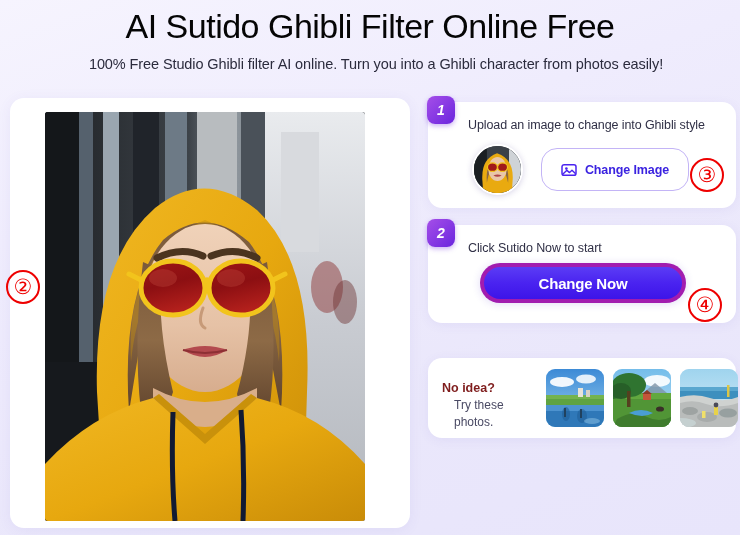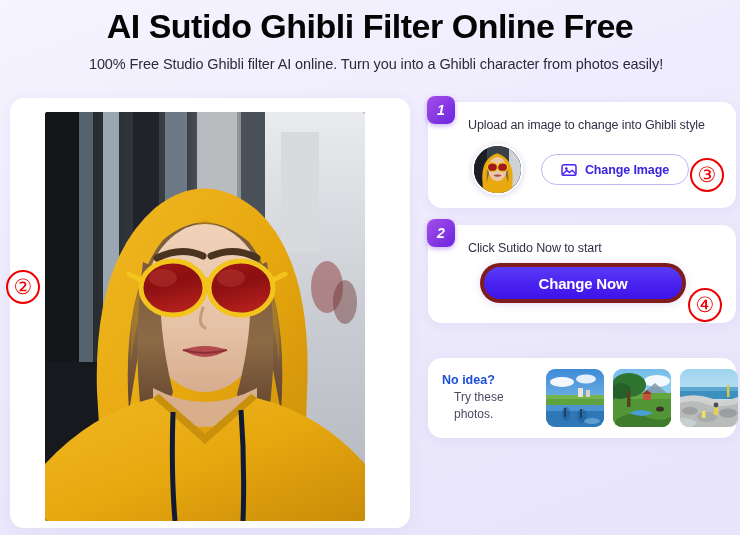--- a/index.html
+++ b/index.html
@@ -18,21 +18,21 @@
 
   
   .header {
     width: 740px;
     padding-top: 4px;
     text-align: center;
   }
 
   .page-title {
     font-size: 34px;
-    font-weight: 700;
+    font-weight: 400;
     letter-spacing: -0.5px;
     color: #050505;
     line-height: 44px;
     font-family: "Liberation Sans", sans-serif;
   }
 
   .page-subtitle {
     font-size: 14.5px;
     color: #2b2b3d;
     line-height: 22px;
@@ -133,21 +133,21 @@
     overflow: hidden;
     border: 2px solid #ffffff;
     box-shadow: 0 1px 6px rgba(70, 50, 140, 0.22);
     background: #2b2f36;
     flex: none;
   }
   .avatar-thumb svg { display: block; width: 100%; height: 100%; }
 
   .change-image-btn {
     width: 148px;
-    height: 31px;
+    height: 43px;
     border-radius: 16px;
     border: 1.4px solid #c3b4f6;
     background: #ffffff;
     display: flex;
     align-items: center;
     justify-content: center;
     gap: 8px;
     cursor: pointer;
     font-size: 12.5px;
     font-weight: 700;
@@ -157,21 +157,21 @@
 
   .img-icon { width: 16px; height: 14px; flex: none; display: block; }
 
   
   .change-now-wrap {
     position: absolute;
     left: 52px;
     top: 38px;
     width: 206px;
     height: 40px;
-    background: #7f1d1d;
+    background: #a21caf;
     border-radius: 21px;
     padding: 4px;
     box-shadow: 0 1px 8px rgba(70, 40, 200, 0.16);
   }
 
   .change-now-btn {
     width: 100%;
     height: 100%;
     border: none;
     border-radius: 18px;
@@ -187,22 +187,23 @@
   
   .noidea-text {
     position: absolute;
     left: 14px;
     top: 14px;
     width: 96px;
   }
   .noidea-title {
     font-size: 12.5px;
     font-weight: 800;
-    color: #1d4ed8;
+    color: #7f1d1d;
     line-height: 17px;
+    margin-top: 8px;
   }
   .noidea-sub {
     font-size: 12px;
     color: #4a4a64;
     line-height: 17px;
     margin-left: 12px;
   }
 
   .sample-row {
     position: absolute;

